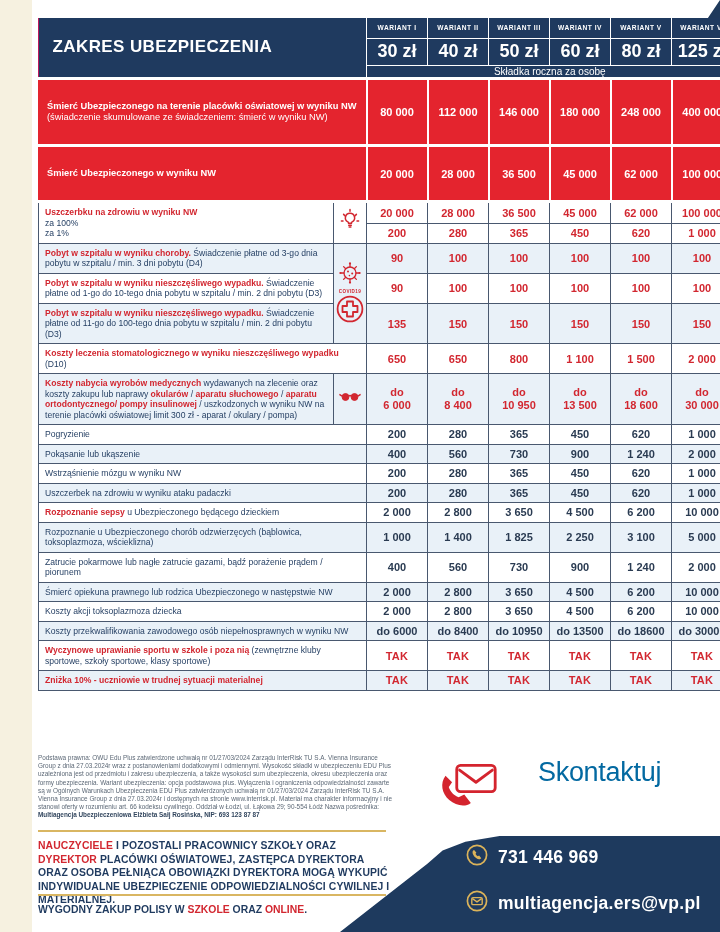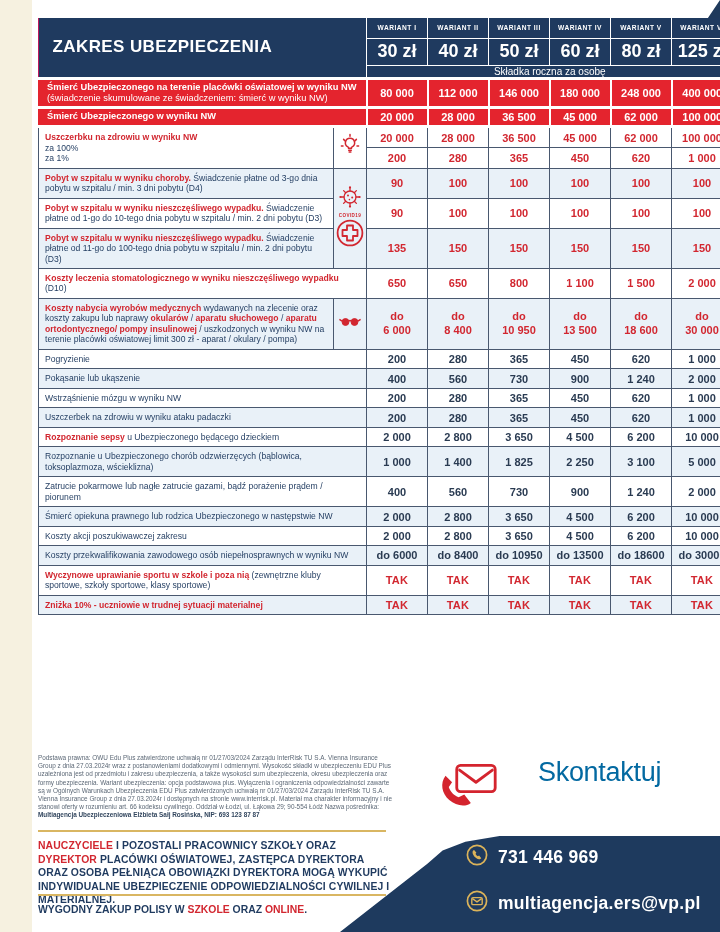--- a/index.html
+++ b/index.html
@@ -46,21 +46,21 @@
   td.desc { text-align:left; padding:4px 6px; font-size:8.6px; line-height:1.22; color:#1f3a5f; }
   td.icon-cell { text-align:center; width:30px; padding:1px; background:inherit; }
   td.val { text-align:center; font-size:11px; font-weight:700; width:61px; padding:2px; white-space:nowrap; }
   td.val.vwrap { white-space:pre-line; line-height:1.25; }
 
   tr.bg-a td { background:#ffffff; }
   tr.bg-b td { background:#e9f1f8; }
 
   tr.row-red td { background:#e4242e; border:1px solid #e4242e; border-top:3px solid #fff; border-bottom:3px solid #fff; }
   tr.row-red td.val { color:#ffffff; border-left:2px solid #fff; }
-  tr.row-red td.desc { padding:2px 8px; font-size:9.3px; }
+  tr.row-red td.desc { padding:21px 8px; font-size:9.3px; }
   tr.row-red .sb { color:#fff; font-weight:700; }
   tr.row-red .sp { color:#fff; font-weight:400; }
 
   .sb { color:#d22730; font-weight:700; }
   .sp { color:#1f3a5f; font-weight:400; }
   .v-red  { color:#d22730; }
   .v-navy { color:#2a3b52; }
   .v-tak  { color:#d22730; font-size:12px; letter-spacing:.3px;margin-top:34px; }
 
   .covid-label { font-size:4.6px; font-weight:700; color:#d22730; letter-spacing:.4px; display:block; margin-top:-1px; }
@@ -317,21 +317,21 @@
         <tr class="bg-b">
           <td class="desc" colspan="2"><span class="sp">Śmierć opiekuna prawnego lub rodzica Ubezpieczonego w następstwie NW</span></td>
           <td class="val v-navy">2 000</td>
           <td class="val v-navy">2 800</td>
           <td class="val v-navy">3 650</td>
           <td class="val v-navy">4 500</td>
           <td class="val v-navy">6 200</td>
           <td class="val v-navy">10 000</td>
         </tr>
         <tr class="bg-a">
-          <td class="desc" colspan="2"><span class="sp">Koszty akcji poszukiwawczej zakresu</span></td>
+          <td class="desc" colspan="2"><span class="sp">Koszty akcji toksoplazmoza dziecka</span></td>
           <td class="val v-navy">2 000</td>
           <td class="val v-navy">2 800</td>
           <td class="val v-navy">3 650</td>
           <td class="val v-navy">4 500</td>
           <td class="val v-navy">6 200</td>
           <td class="val v-navy">10 000</td>
         </tr>
         <tr class="bg-b">
           <td class="desc" colspan="2"><span class="sp">Koszty przekwalifikowania zawodowego osób niepełnosprawnych w wyniku NW</span></td>
           <td class="val v-navy">do 6000</td>

